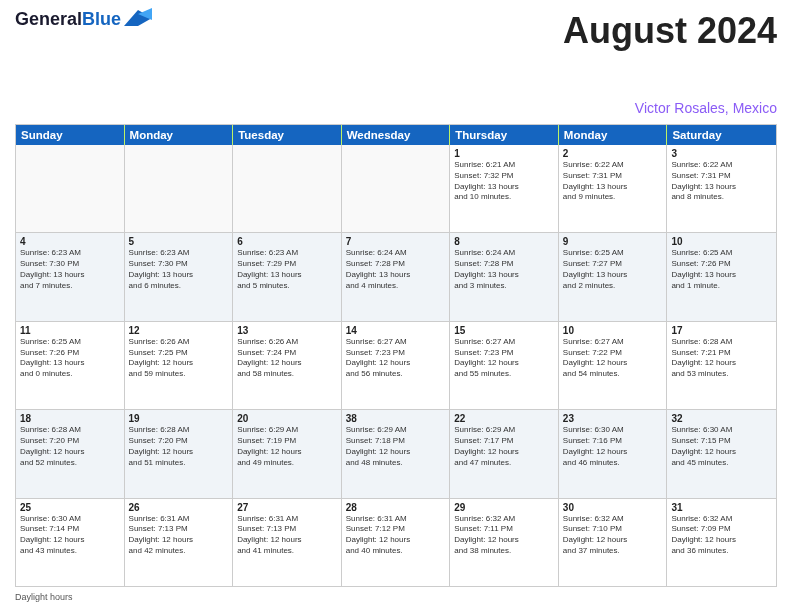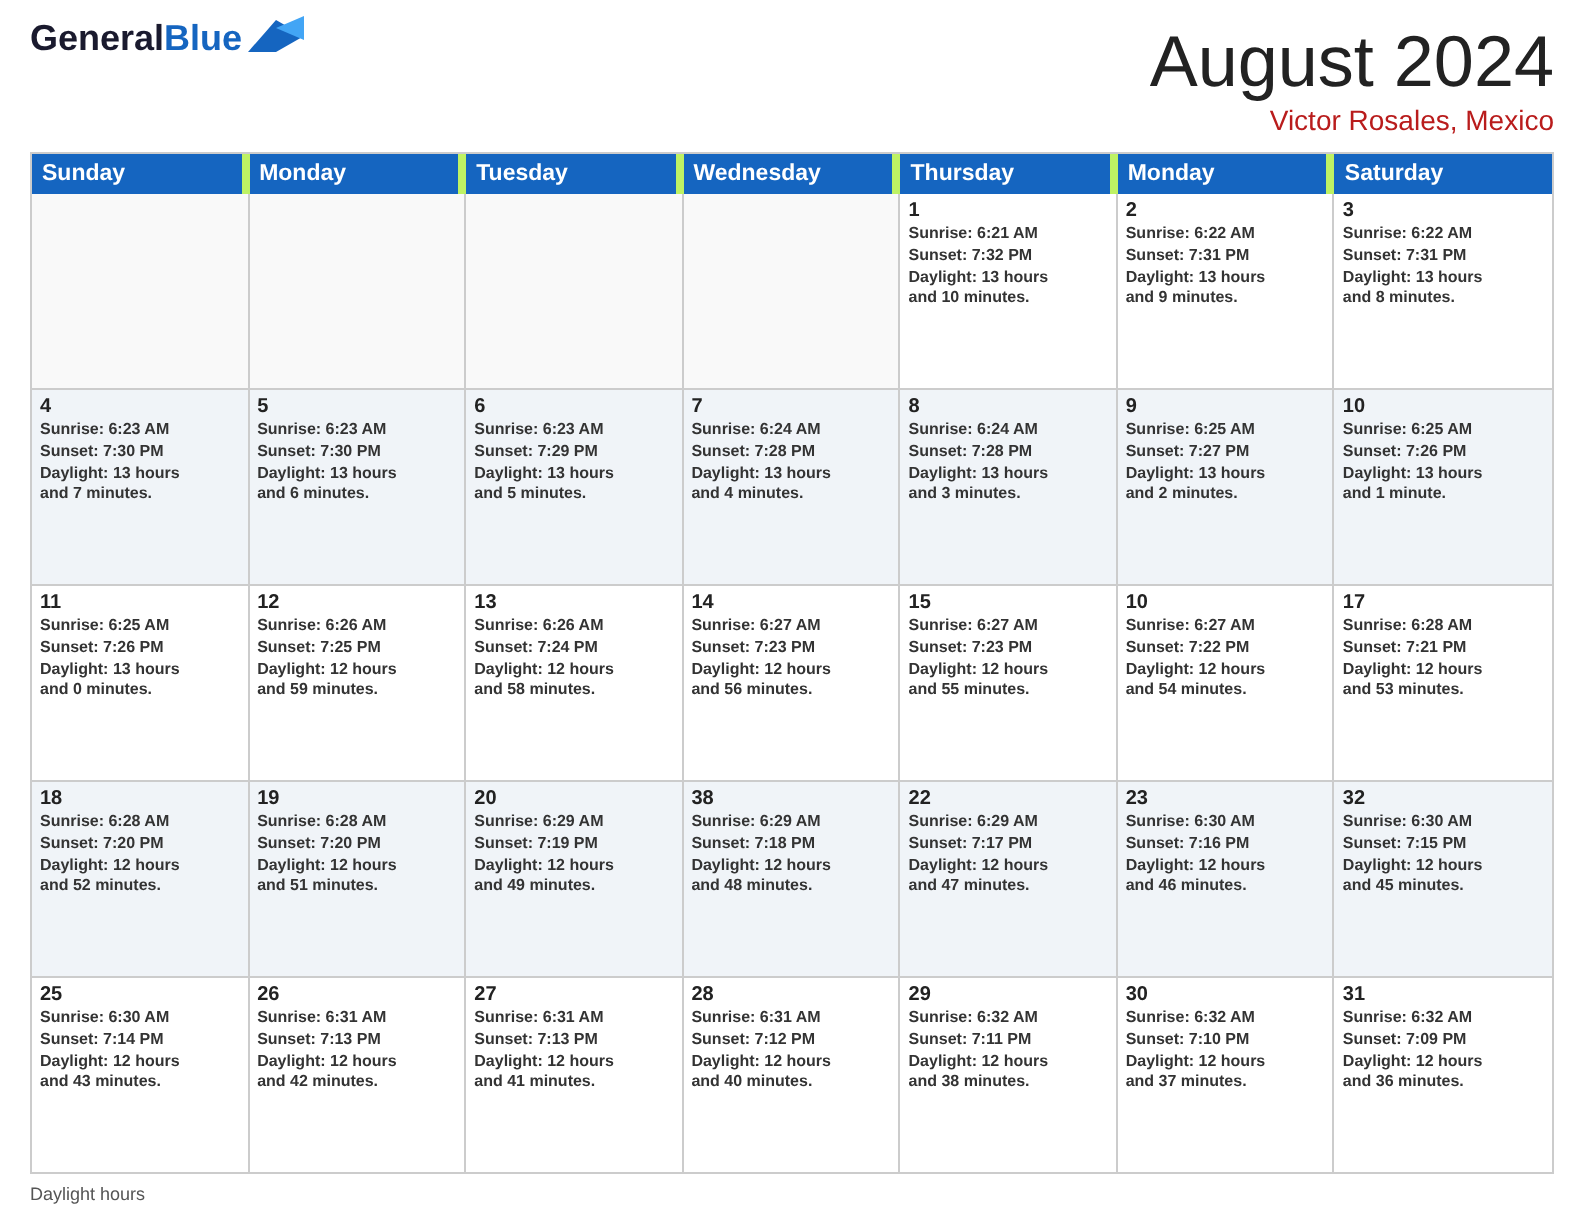--- a/index.html
+++ b/index.html
@@ -32,45 +32,46 @@
       font-size: 18px;
       font-weight: bold;
       color: #1a1a2e;
       line-height: 1.1;
     }
     .title-block {
       text-align: right;
     }
     .main-title {
       font-size: 36px;
-      font-weight: normal;
+      font-weight: bold;
       color: #222;
     }
     .subtitle {
       font-size: 14px;
-      color: #b91c1c;
+      color: #8b5cf6;
+      margin-top: 48px;
     }
     .calendar {
       flex: 1;
       display: flex;
       flex-direction: column;
       border: 1px solid #ccc;
     }
     .cal-header {
       display: grid;
       grid-template-columns: repeat(7, 1fr);
       background: #1565c0;
     }
     .cal-header-cell {
       color: #fff;
       font-size: 11.5px;
       font-weight: bold;
       padding: 4px 5px;
       text-align: left;
-      border-right: 4px solid #bef264;
+      border-right: 1px solid #bef264;
     }
     .cal-header-cell:last-child { border-right: none; }
     .cal-body {
       flex: 1;
       display: flex;
       flex-direction: column;
     }
     .cal-row {
       display: grid;
       grid-template-columns: repeat(7, 1fr);
@@ -94,21 +95,20 @@
       font-size: 10px;
       font-weight: bold;
       color: #222;
       margin-bottom: 1px;
       display: block;
     }
     .cell-text {
       font-size: 8px;
       color: #333;
       line-height: 1.35;
-      font-weight: bold;
     }
     .footer {
       margin-top: 5px;
       font-size: 9px;
       color: #555;
       display: flex;
       gap: 20px;
     }
     .footer-item { display: flex; align-items: flex-end; gap: 4px; }
   </style>

